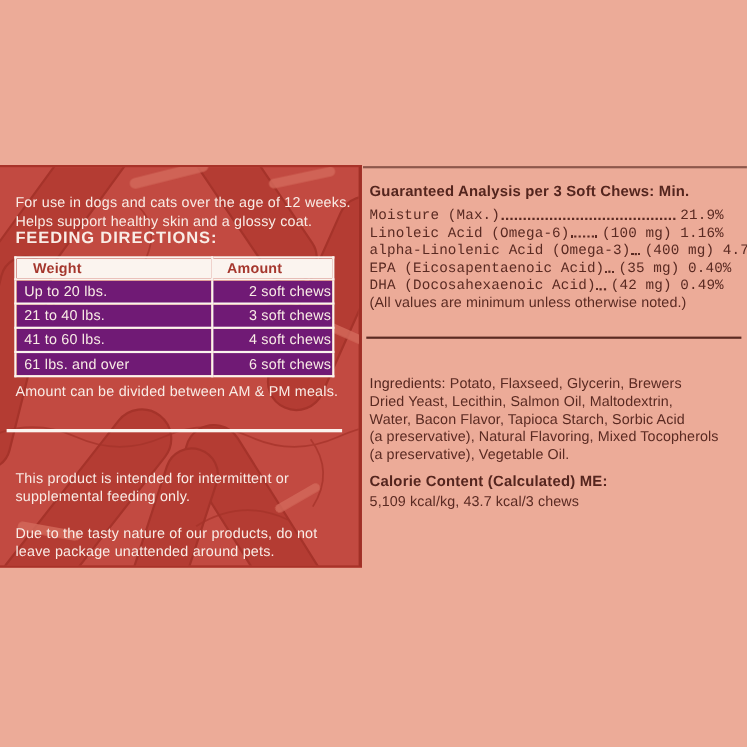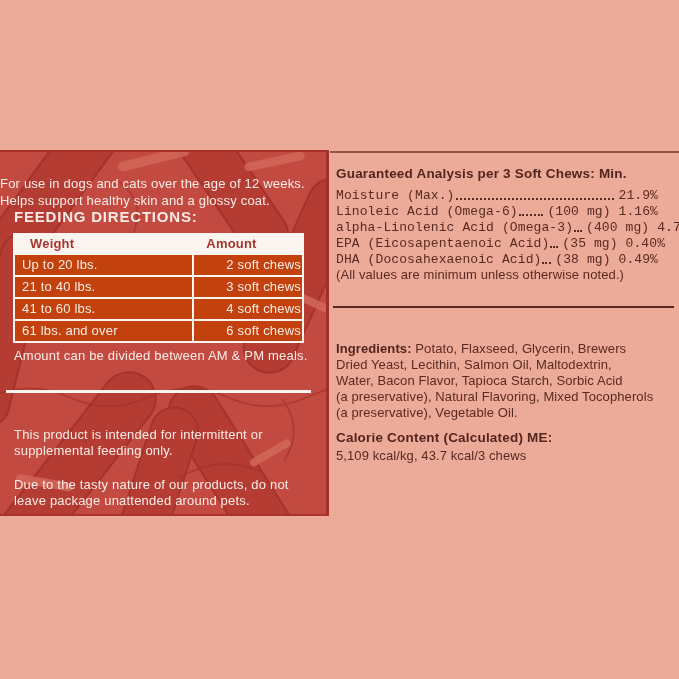--- a/index.html
+++ b/index.html
@@ -18,21 +18,21 @@
     position:absolute;left:0;top:150px;width:329px;height:366px;
     background:#c24a41;
     border-top:2px solid #a83329;
     border-right:3px solid #a02f26;
     border-bottom:2px solid #a83329;
     box-sizing:border-box;
   }
   .red-panel .pattern{position:absolute;inset:0;width:100%;height:100%;z-index:0;}
   .panel-content{position:absolute;inset:0;z-index:2;color:#f9ece6;}
 
-  .intro{position:absolute;left:0;top:10px;width:310px;
+  .intro{position:absolute;left:14px;top:10px;width:310px;
     font-size:13px;line-height:17px;letter-spacing:.2px;}
   .intro .ln{display:block;white-space:nowrap;}
 
   .feeding-heading{position:absolute;left:14px;top:56px;
     font-size:15px;font-weight:bold;letter-spacing:.8px;white-space:nowrap;text-align:center;}
 
   .feed-table{position:absolute;left:13px;top:81px;width:291px;
     border-collapse:collapse;table-layout:fixed;}
   .feed-table td{
     border:2px solid #fbf4ef;
@@ -42,21 +42,21 @@
     white-space:nowrap;overflow:hidden;
   }
   .feed-table .c1{width:63%;}
   .feed-table .c2{width:37%;padding-left:32px;}
   .feed-table thead td{
     background:#fbf4ef;color:#a5372e;font-weight:bold;
     padding-top:1px;padding-bottom:2px;
   }
   .feed-table thead td.c1{padding-left:15px;}
   .feed-table thead td.c2{padding-left:12px;}
-  .feed-table tbody td{background:#c2410c;color:#f9ece6;}
+  .feed-table tbody td{background:#701a75;color:#f9ece6;}
 
   .am-pm-note{position:absolute;left:14px;top:196px;width:310px;
     font-size:13px;line-height:16px;letter-spacing:.2px;white-space:nowrap;}
 
   .white-divider{position:absolute;left:6px;top:238px;width:305px;height:3px;
     background:#fbf3ee;z-index:2;}
 
   .panel-para{position:absolute;left:14px;width:310px;
     font-size:13px;line-height:16px;letter-spacing:.2px;}
   .panel-para .ln{display:block;white-space:nowrap;}
@@ -76,21 +76,21 @@
     font-size:13px;color:#5a2a22;letter-spacing:.1px;}
   .ga-row{display:flex;align-items:flex-end;height:16px;font-family:Liberation Mono, monospace;}
   .ga-label{white-space:nowrap;}
   .ga-dots{flex:1 1 auto;border-bottom:2px dotted #5a2a22;margin:0 1px 3px 1px;min-width:8px;}
   .ga-val{white-space:nowrap;padding-left:3px;}
   .ga-footnote{height:16px;white-space:nowrap;}
 
   .ingredients{position:absolute;left:336px;top:328px;width:345px;
     font-size:13px;line-height:16px;letter-spacing:.1px;color:#5a2a22;}
   .ingredients .ln{display:block;white-space:nowrap;}
-  .ingredients strong{font-weight:bold;color:#54251e;}
+  .ingredients strong{font-weight:normal;color:#54251e;}
 
   .cal-heading{position:absolute;left:336px;top:430px;
     font-size:13.5px;font-weight:bold;letter-spacing:.2px;white-space:nowrap;color:#54251e;}
   .cal-value{position:absolute;left:336px;top:448px;
     font-size:13px;letter-spacing:.1px;white-space:nowrap;color:#5a2a22;}
 </style>
 </head>
 <body>
 
 <div id="root">
@@ -198,21 +198,21 @@
       <span class="ga-val">(400 mg) 4.76%</span>
     </div>
     <div class="ga-row">
       <span class="ga-label">EPA (Eicosapentaenoic Acid)</span>
       <span class="ga-dots"></span>
       <span class="ga-val">(35 mg) 0.40%</span>
     </div>
     <div class="ga-row">
       <span class="ga-label">DHA (Docosahexaenoic Acid)</span>
       <span class="ga-dots"></span>
-      <span class="ga-val">(38 mg) 0.49%</span>
+      <span class="ga-val">(42 mg) 0.49%</span>
     </div>
     <div class="ga-footnote">(All values are minimum unless otherwise noted.)</div>
   </div>
 
   <div class="rule-mid"></div>
 
   <p class="ingredients">
     <span class="ln"><strong>Ingredients:</strong>&nbsp;<span>Potato, Flaxseed, Glycerin, Brewers</span></span>
     <span class="ln">Dried Yeast, Lecithin, Salmon Oil, Maltodextrin,</span>
     <span class="ln">Water, Bacon Flavor, Tapioca Starch, Sorbic Acid</span>

